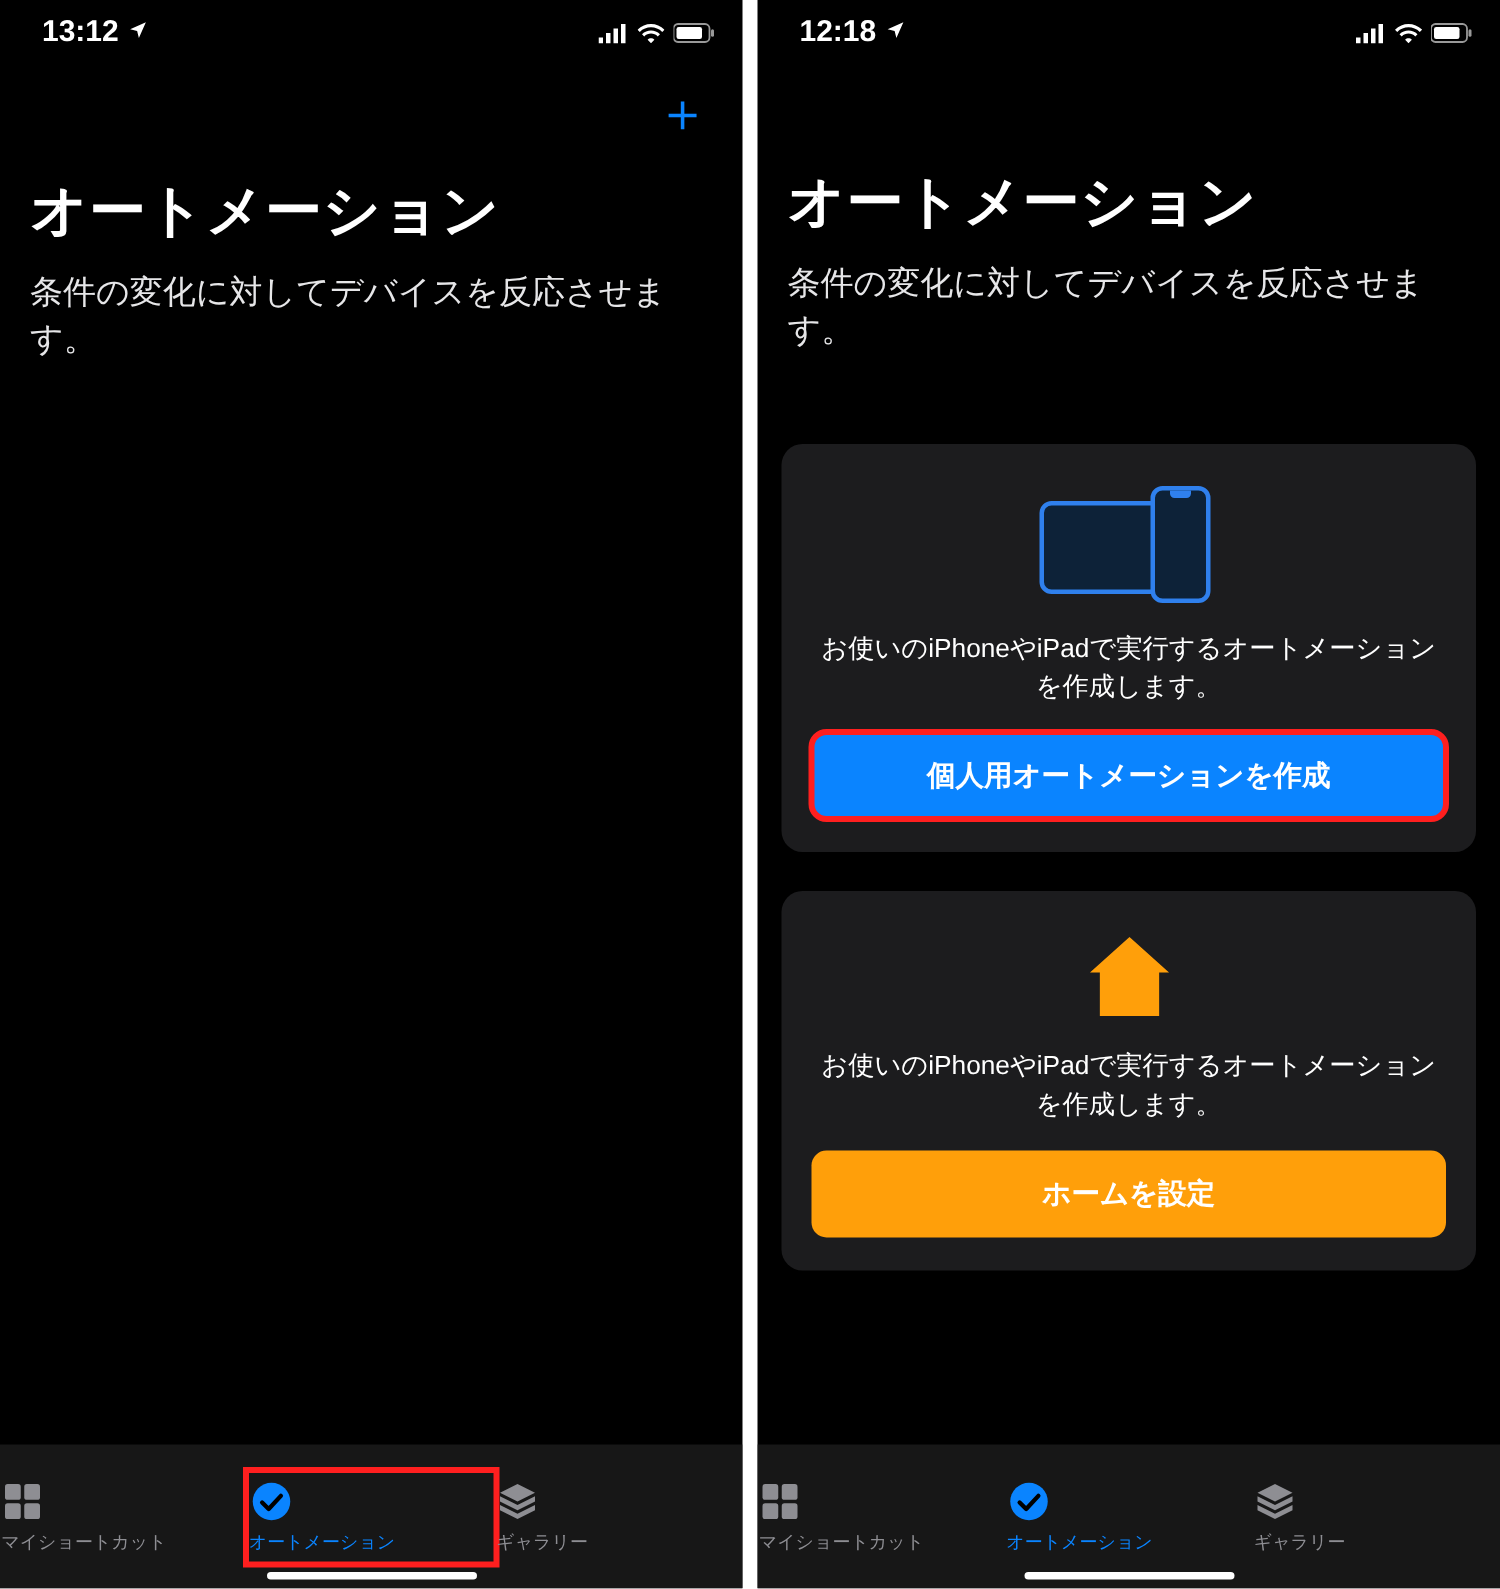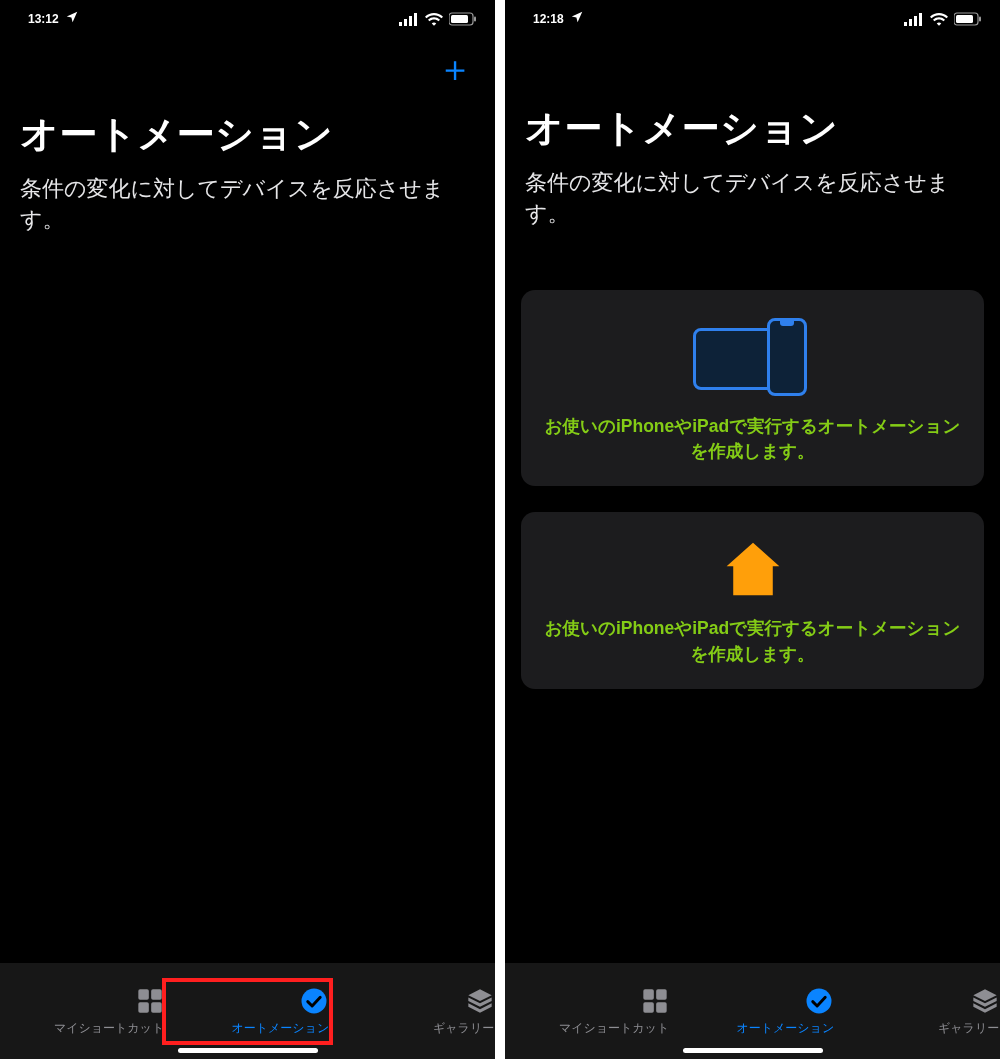--- a/index.html
+++ b/index.html
@@ -21,21 +21,21 @@
     position: relative;
     overflow: hidden;
   }
   .status-bar {
     display: flex;
     justify-content: space-between;
     align-items: center;
     padding: 10px 18px 4px 28px;
     color: #fff;
     font-weight: 600;
-    font-size: 12px;
+    font-size: 20px;
   }
   .status-left { display: flex; align-items: center; gap: 6px; }
   .status-right { display: flex; align-items: center; gap: 6px; }
   .loc-arrow { font-size: 14px; transform: rotate(0deg); }
   .signal, .wifi, .battery { display: inline-flex; align-items: center; }
   .add-row {
     display: flex;
     justify-content: flex-end;
     padding: 20px 22px 10px 0;
   }
@@ -66,25 +66,24 @@
   .card {
     background: #1c1c1e;
     border-radius: 14px;
     padding: 28px 20px 22px 20px;
     display: flex;
     flex-direction: column;
     align-items: center;
     gap: 18px;
   }
   .card-desc {
-    color: #84cc16;
+    color: #ffffff;
     text-align: center;
     font-size: 17.5px;
     line-height: 1.45;
-    font-weight: bold;
   }
   .btn {
     width: 100%;
     border: none;
     border-radius: 10px;
     color: #fff;
     font-size: 19px;
     font-weight: 600;
     padding: 16px 0;
     text-align: center;
@@ -122,21 +121,21 @@
     background: #171717;
     display: flex;
     justify-content: space-around;
     align-items: flex-end;
     padding: 10px 0 18px 0;
     height: 96px;
   }
   .tab {
     display: flex;
     flex-direction: column;
-    align-items: flex-end;
+    align-items: flex-start;
     gap: 4px;
     color: #8e8e93;
     font-size: 12px;
     width: 33%;
     padding: 4px 0;
   }
   .tab.active { color: #0a84ff; }
   .tab-icon { height: 30px; display: flex; align-items: center; justify-content: center; }
   .tab-highlight { outline: 4px solid #ff1f1f; outline-offset: 0; }
   .home-indicator {
@@ -272,29 +271,31 @@
 
   <div class="content-area">
     <div class="card">
       <div class="devices-icon">
         <div class="tablet-shape"></div>
         <div class="phone-shape">
             <div class="phone-notch"></div>
           </div>
       </div>
       <div class="card-desc">お使いのiPhoneやiPadで実行するオートメーションを作成します。</div>
+      <button class="btn btn-blue red-highlight">個人用オートメーションを作成</button>
     </div>
 
     <div class="card">
       <div class="home-icon">
         <svg width="64" height="58" viewBox="0 0 24 22">
             <path fill="#ff9f0a" d="M12 1 L22 10 L19.5 10 L19.5 21 L4.5 21 L4.5 10 L2 10 Z"></path>
           </svg>
       </div>
       <div class="card-desc">お使いのiPhoneやiPadで実行するオートメーションを作成します。</div>
+      <button class="btn btn-orange">ホームを設定</button>
     </div>
   </div>
 
   <div class="tab-bar">
     <div class="tab">
       <span class="tab-icon">
         <svg width="28" height="28" viewBox="0 0 24 24">
             <rect x="2" y="2" width="9" height="9" rx="1.5" fill="#8e8e93"></rect>
             <rect x="13" y="2" width="9" height="9" rx="1.5" fill="#8e8e93"></rect>
             <rect x="2" y="13" width="9" height="9" rx="1.5" fill="#8e8e93"></rect>

